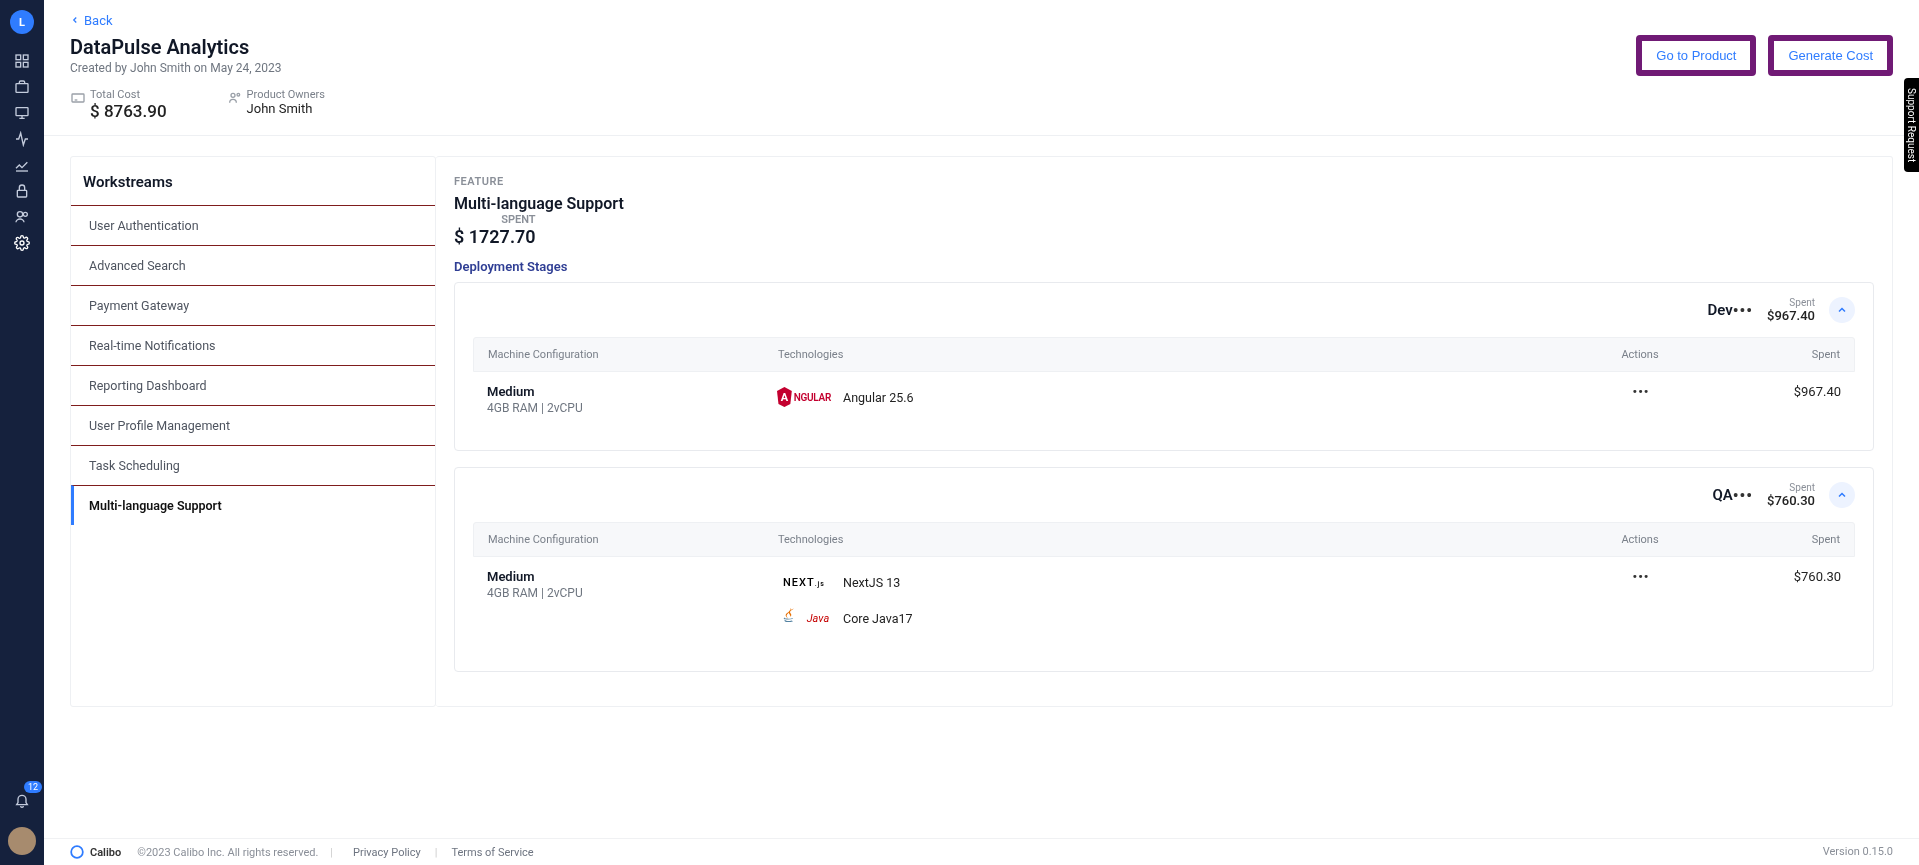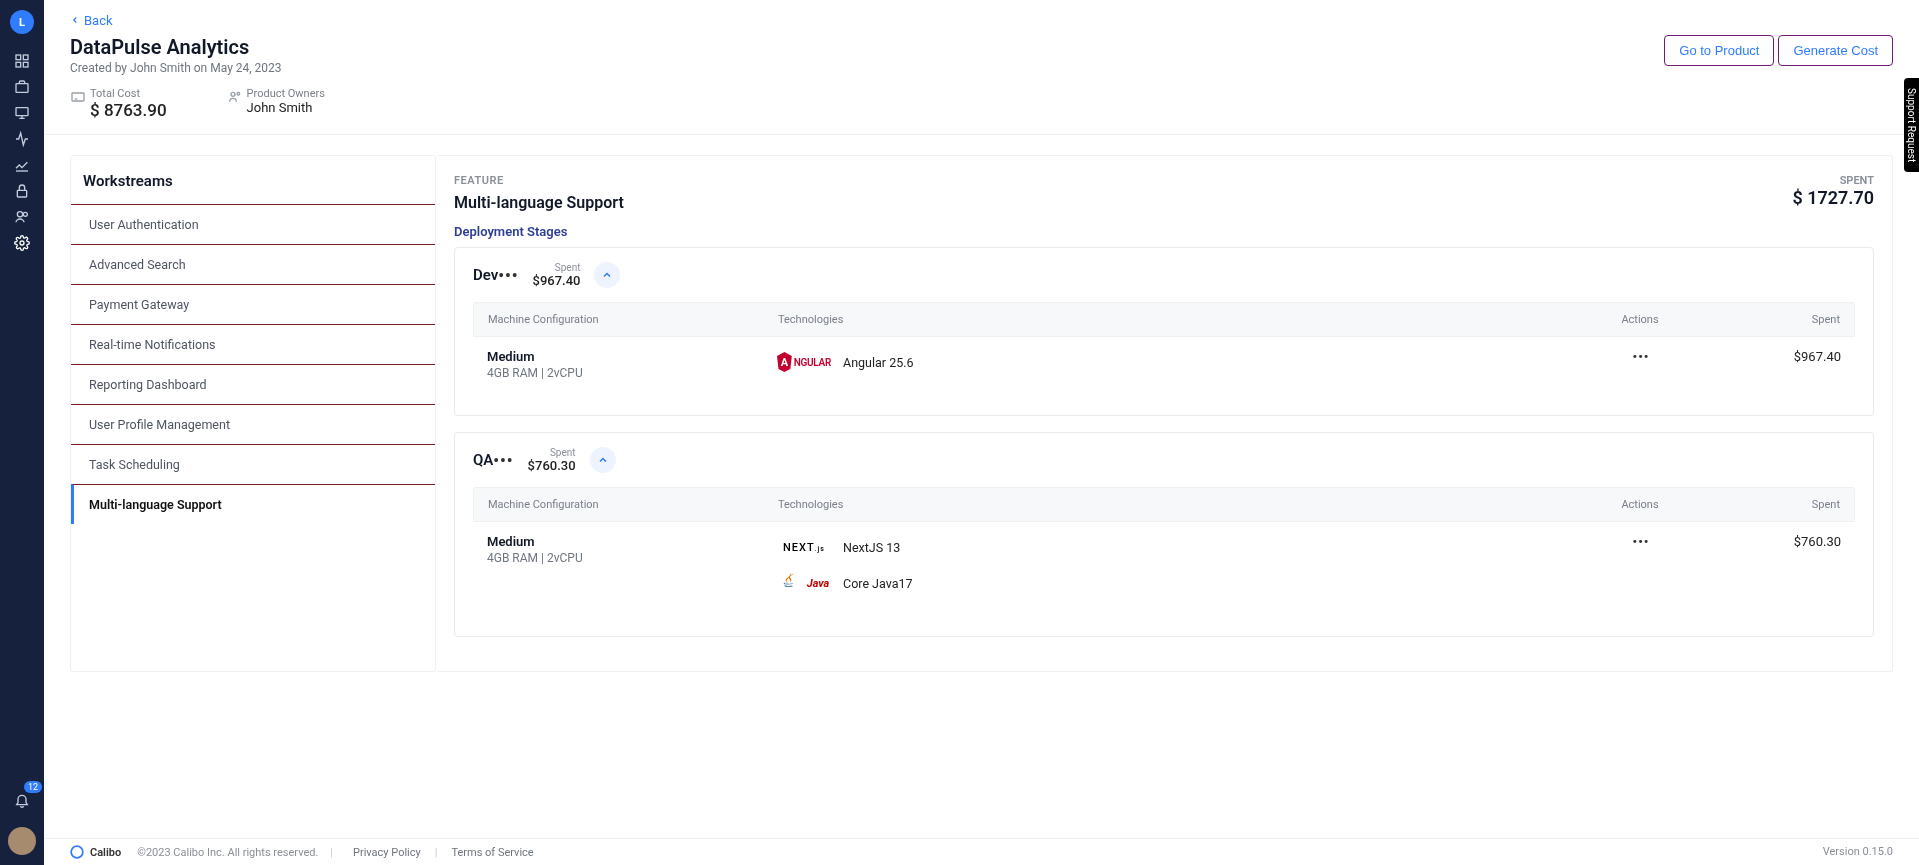--- a/index.html
+++ b/index.html
@@ -16,44 +16,44 @@
   .side-bell svg { width:16px; height:16px; stroke:#c4ccdd; }
   .badge { position: absolute; top: -6px; right: 2px; background: #2f7cff; color:#fff; font-size:9px; border-radius:8px; padding:1px 4px; }
   .avatar { width: 28px; height: 28px; border-radius:50%; background:#a78b6e; margin-bottom:10px; }
   
   .main { flex: 1; display: flex; flex-direction: column; }
   .topbar { padding: 10px 26px 14px; border-bottom: 1px solid #eef0f3; }
   .back-link { color: #2f7cff; font-size: 13px; text-decoration: none; display:inline-flex; align-items:center; gap:4px; }
   .title-row { display: flex; justify-content: space-between; align-items: flex-start; margin-top: 6px; gap: 24px; }
   .prod-title { font-size: 20px; font-weight: 600; }
   .prod-sub { font-size: 12px; color: #6f7680; margin-top:2px; }
-  .btn { border: 1px solid #701a75; color:#2f7cff; background:#fff; border-radius: 4px; padding: 7px 14px; font-size: 13px; cursor:pointer; }
-  .btn + .btn { margin-left: 0; }
+  .btn { border: 6px solid #701a75; color:#2f7cff; background:#fff; border-radius: 4px; padding: 7px 14px; font-size: 13px; cursor:pointer; }
+  .btn + .btn { margin-left: 8px; }
   .meta-row { display:flex; gap: 60px; margin-top: 12px; }
   .meta-item { display:flex; gap:4px; }
   .meta-item svg { width:16px; height:16px; stroke:#9aa0a8; margin-top:2px; }
   .meta-label { font-size: 11px; color:#7a808a; }
   .meta-value { font-size: 17px; font-weight:500; color:#222; }
   .meta-value-sm { font-size: 13px; font-weight:400; color:#222; }
   
   .body { display:flex; padding: 20px 26px; gap: 0; }
   .left-panel { width: 366px; border: 1px solid #eef0f3; border-radius:3px; background:#fff; }
   .left-title { font-size: 15px; font-weight:600; padding: 16px 12px 14px; }
   .ws-item { font-size: 12.5px; color:#4f5560; padding: 12px 18px; border-top:1px solid #7f1d1d; cursor:pointer; }
   .ws-item.active { font-weight:600; color:#111; border-left: 3px solid #2f7cff; padding-left:15px; }
   .right-panel { flex:1; border: 1px solid #eef0f3; border-left:none; border-radius:3px; padding: 18px 18px; }
   .feature-label { font-size:11px; color:#8a8f98; letter-spacing:0.5px; font-weight:600; }
-  .feature-row { display:flex; justify-content:space-between; align-items:flex-start; }
+  .feature-row { display:flex; justify-content:space-between; align-items:flex-start;flex-direction:column; }
   .feature-title { font-size:16px; font-weight:600; margin-top:6px; }
   .spent-label { font-size:11px; color:#8a8f98; font-weight:600; text-align:right; }
   .spent-value { font-size:18px; font-weight:600; }
   .deploy-title { font-size:13px; font-weight:600; color:#2f3e94; margin-top:12px; margin-bottom:8px; }
   
   .stage { border:1px solid #e8eaee; border-radius:4px; padding: 14px 18px 18px; margin-bottom:16px; }
-  .stage-hdr { display:flex; justify-content:flex-start; align-items:center; }
+  .stage-hdr { display:flex; justify-content:flex-end; align-items:center; }
   .stage-name { font-size:15px; font-weight:600; }
   .stage-right { display:flex; align-items:center; gap:14px; }
   .stage-spent { text-align:right; }
   .stage-spent-lbl { font-size:10px; color:#8a8f98; }
   .stage-spent-val { font-size:13px; color:#222; font-weight:500; }
   .chev-btn { width:26px; height:26px; border-radius:50%; background:#edf3ff; display:flex; align-items:center; justify-content:center; cursor:pointer; }
   .chev-btn svg { width:12px; height:12px; stroke:#2f7cff; }
   .dots { cursor:pointer; font-weight:700; letter-spacing:1px; color:#333; }
   
   .tbl-hdr { display:flex; background:#f7f8fa; border:1px solid #eef0f3; border-radius:3px 3px 0 0; padding:10px 14px; margin-top:14px; font-size:11px; color:#7a808a; }
@@ -73,21 +73,21 @@
   .footer { padding: 6px 26px; display:flex; justify-content:space-between; color:#8a8f98; font-size:11px; border-top:1px solid #f0f1f3; }
   .footer a { color:#6d7480; text-decoration:none; margin: 0 8px; }
   .footer .brand { display:flex; align-items:center; gap:6px; }
   
   .support-tab { position:fixed; right:0; top:78px; background:#000; color:#fff; font-size:10px; writing-mode:vertical-rl; padding:10px 2px; border-radius:4px 0 0 4px; cursor:pointer; }
   
   .logo-angular { background:#c3002f; color:#fff; width:20px; height:20px; display:inline-flex; align-items:center; justify-content:center; font-weight:700; font-size:11px; clip-path: polygon(50% 0, 100% 20%, 90% 85%, 50% 100%, 10% 85%, 0 20%); }
   .logo-angular-text { color:#c3002f; font-size:10px; font-weight:600; letter-spacing:-0.3px; }
   .logo-next { color:#000; font-size:11px; font-weight:500; letter-spacing:1px; }
   .logo-java svg { width:20px; height:22px; }
-  .logo-java-text { color:#c50000; font-size:11px; font-weight:700; font-style:italic;margin-left:8px; }
+  .logo-java-text { color:#c50000; font-size:11px; font-weight:400; font-style:italic;margin-left:8px; }
 </style>
 </head>
 <body>
 
 <div class="app">
   <div class="side-nav">
     <div class="side-logo">L</div>
     <div class="side-icon">
         <svg viewBox="0 0 24 24" fill="none" stroke="currentColor" stroke-width="2">
           <rect x="3" y="3" width="7" height="7"></rect>

